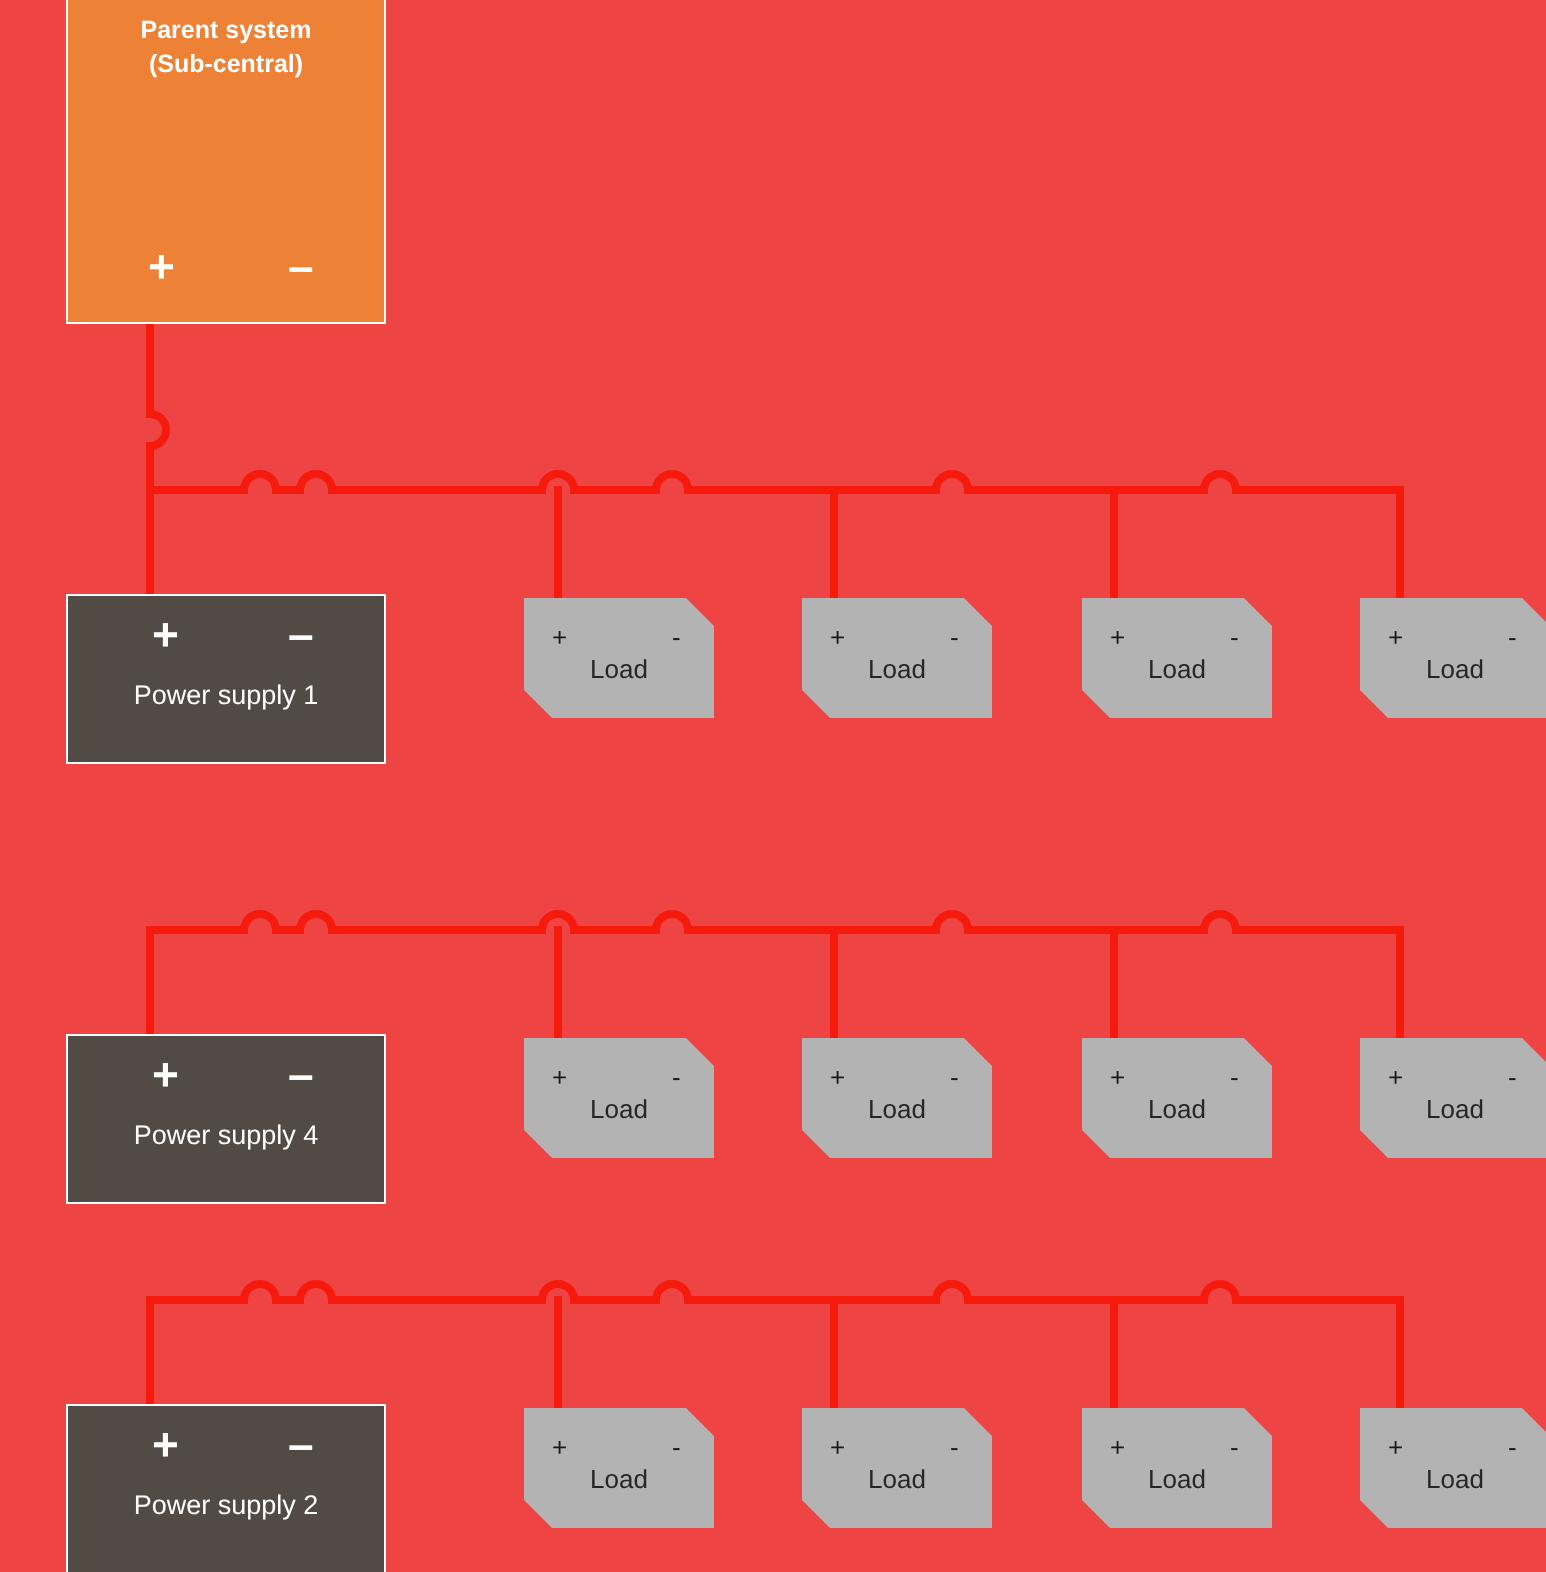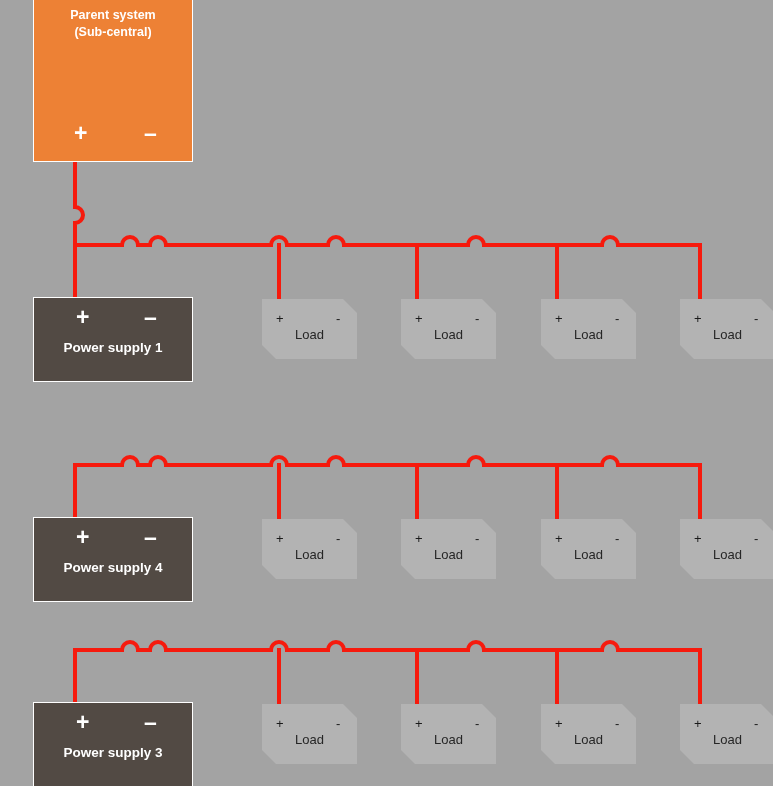--- a/index.html
+++ b/index.html
@@ -14,21 +14,21 @@
     position: relative;
     overflow: hidden;
     font-family: "Liberation Sans", sans-serif;
   }
   #diagram-root {
     position: absolute;
     left: 0;
     top: 0;
     width: 773px;
     height: 786px;
-    background: #a3a3a3;
+    background: #ef4444;
   }
   #wire-layer {
     position: absolute;
     left: 0;
     top: 0;
     width: 773px;
     height: 786px;
     pointer-events: none;
   }
 
@@ -60,21 +60,21 @@
     background: #524a44;
     color: #ffffff;
   }
   .psu-label {
     position: absolute;
     left: 0;
     right: 0;
     top: 42px;
     text-align: center;
     font-size: 13.5px;
-    font-weight: bold;
+    font-weight: normal;
   }
 
   
   .term {
     position: absolute;
     font-weight: bold;
     line-height: 1;
     user-select: none;
   }
   .term-big {
@@ -145,21 +145,21 @@
         <div class="psu-label">Power supply 1</div>
       </div>
       <div class="psu-block" style="left: 33px; top: 517px; width: 160px; height: 85px; background: rgb(82, 74, 68);">
         <span class="term term-big" style="left: 42px; top: 8px;">+</span>
         <span class="term term-big" style="left: 110px; top: 8px;">–</span>
         <div class="psu-label">Power supply 4</div>
       </div>
       <div class="psu-block" style="left: 33px; top: 702px; width: 160px; height: 85px; background: rgb(82, 74, 68);">
         <span class="term term-big" style="left: 42px; top: 8px;">+</span>
         <span class="term term-big" style="left: 110px; top: 8px;">–</span>
-        <div class="psu-label">Power supply 3</div>
+        <div class="psu-label">Power supply 2</div>
       </div>
       <div class="load-block" style="left: 262px; top: 299px; width: 95px; height: 60px; background: rgb(179, 179, 179);">
         <span class="term term-small" style="left: 14px; top: 13px;">+</span>
         <span class="term term-small" style="left: 74px; top: 13px;">-</span>
         <div class="load-label">Load</div>
       </div>
       <div class="load-block" style="left: 401px; top: 299px; width: 95px; height: 60px; background: rgb(179, 179, 179);">
         <span class="term term-small" style="left: 14px; top: 13px;">+</span>
         <span class="term term-small" style="left: 74px; top: 13px;">-</span>
         <div class="load-label">Load</div>

